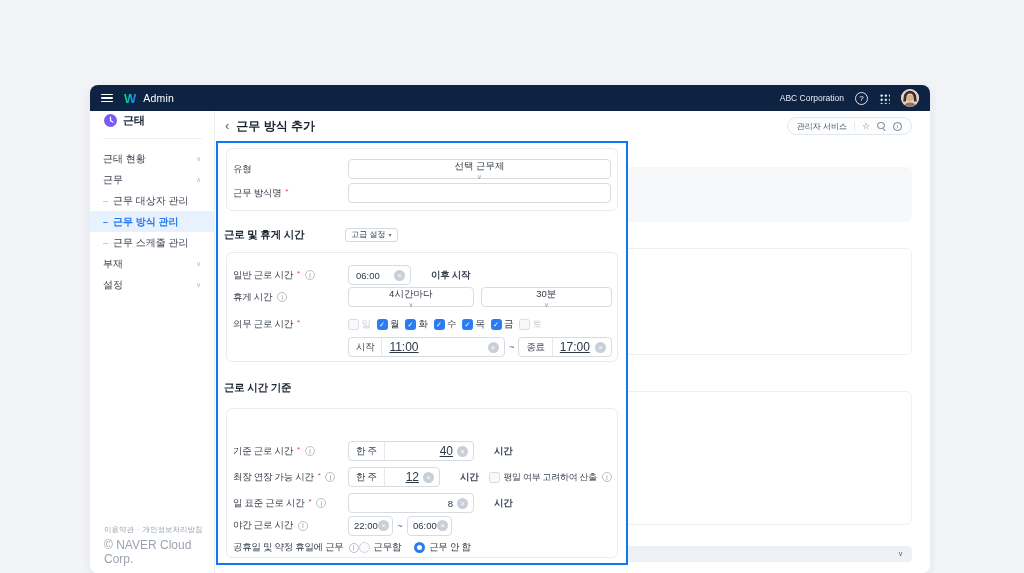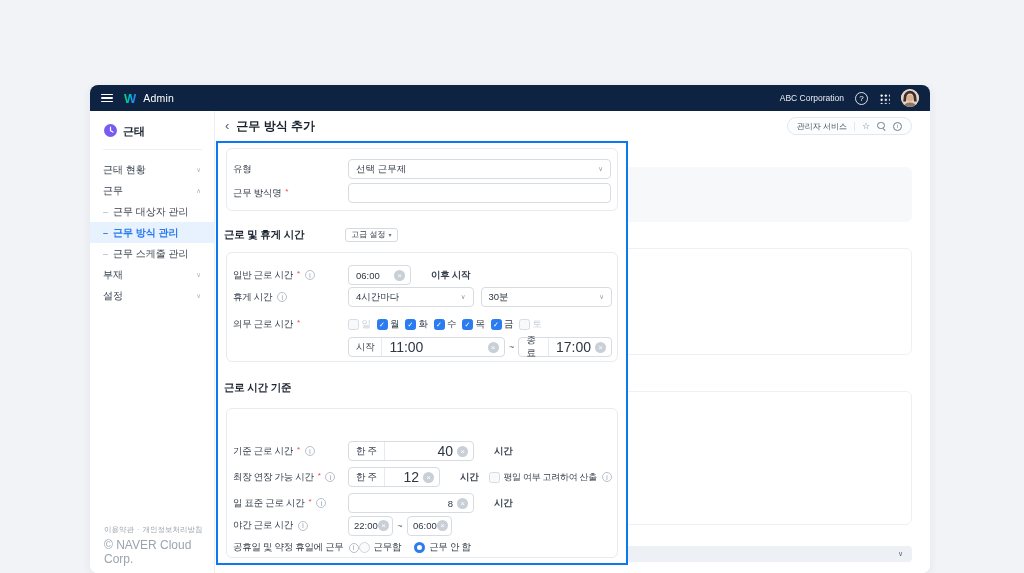--- a/index.html
+++ b/index.html
@@ -17,21 +17,21 @@
   .tb-spacer { flex:1; }
   .company { color:#e8ecf4; font-size:8.5px; }
   .help-circle { margin-left:11px; width:13px; height:13px; border:1px solid rgba(255,255,255,.85); border-radius:50%; color:#fff; font-size:8px; display:flex; align-items:center; justify-content:center; }
   .grid-icon { margin-left:11px; width:11px; height:11px; background-image:radial-gradient(circle,#fff 1px,transparent 1.25px); background-size:4.2px 4.2px; background-position:0.6px 0.6px; }
   .avatar { margin-left:11px; width:18px; height:18px; border-radius:50%; overflow:hidden; background:#dfe5ec; }
 
   .win-body { display:flex; height:462px; }
 
   
   .sidebar { width:125px; border-right:1px solid #edf0f3; position:relative; background:#fff; border-radius:0 0 0 8px; }
-  .svc { display:flex; align-items:flex-start; gap:6px; padding:13px 14px 10px; }
+  .svc { display:flex; align-items:center; gap:6px; padding:2px 14px 10px; }
   .svc-name { font-size:11px; font-weight:bold; color:#1b2433; }
   .sdivider { height:1px; background:#eef1f4; margin:0 12px 0 13px; }
   .nav { padding-top:9px; }
   .nav-item { height:21px; display:flex; align-items:center; justify-content:space-between; padding:0 13px; font-size:10px; color:#39424f; cursor:pointer; }
   .nav-item .caret { font-size:6.5px; color:#a8b1bb; }
   .nav-sub { height:21px; display:flex; align-items:center; padding:0 13px; font-size:10px; color:#39424f; cursor:pointer; }
   .nav-sub::before { content:"–"; color:#a8b1bb; margin-right:5px; font-size:9px; }
   .nav-sub.active { background:#e8f2fe; color:#2879f0; font-weight:bold; }
   .nav-sub.active::before { color:#2879f0; }
   .side-foot { position:absolute; left:14px; bottom:7px; }
@@ -74,29 +74,29 @@
   .sec-title { font-size:10.5px; font-weight:bold; color:#1c2531; letter-spacing:-.2px; }
   .adv-btn { height:14px; border:1px solid #d5dae0; border-radius:3px; background:#fff; font-size:8px; color:#39424e; display:flex; align-items:center; gap:3px; padding:0 5px; cursor:pointer; }
   .adv-btn .dd { font-size:6px; color:#6a7582; }
 
   .frow { position:absolute; left:6px; right:5px; height:20px; display:flex; align-items:center; }
   .flabel { flex:0 0 115px; display:flex; align-items:center; gap:3px; font-size:9.5px; color:#323b48; letter-spacing:-.3px; white-space:nowrap; }
   .req { color:#e5484d; font-size:8px; margin-left:1px; align-self:flex-start; line-height:10px; }
   .info-i { width:10px; height:10px; border:1px solid #b7bfc9; border-radius:50%; color:#8a94a0; font-size:6.5px; display:flex; align-items:center; justify-content:center; flex:0 0 10px; margin-left:2px; }
   .gmt { font-size:8px; color:#9aa3ad; margin-left:3px; letter-spacing:-.2px; }
 
-  .sel { height:20px; border:1px solid #d7dce2; border-radius:4px; background:#fff; display:flex; align-items:center; justify-content:space-between; padding:0 7px; font-size:9.5px; color:#2e3744; cursor:pointer; }
+  .sel { height:20px; border:1px solid #d7dce2; border-radius:4px; background:#fff; display:flex; align-items:center; justify-content:space-between; padding:0 7px; font-size:9.5px; color:#2e3744; cursor:pointer;flex-direction:column; }
   .sel .caret { font-size:6.5px; color:#8d97a3; }
   .inp { height:20px; border:1px solid #d7dce2; border-radius:4px; background:#fff; display:flex; align-items:center; padding:0 5px 0 7px; font-size:9.5px; color:#2e3744; }
   .inp .val { flex:1; }
   .inp .val.right { text-align:right; padding-right:4px; }
   .clear { width:11px; height:11px; border-radius:50%; background:#c9cfd7; color:#fff; font-size:8px; line-height:11px; text-align:center; flex:0 0 11px; cursor:pointer; }
   .grp { height:20px; border:1px solid #d7dce2; border-radius:4px; background:#fff; display:flex; align-items:center; }
   .grp .prefix { padding:0 7px; font-size:9.5px; color:#3a4350; border-right:1px solid #e6eaee; height:100%; display:flex; align-items:center; letter-spacing:-.3px; }
-  .grp .gval { flex:1; font-size:14px; color:#2e3744; padding:0 4px 0 7px; }
+  .grp .gval { flex:1; font-size:12px; color:#2e3744; padding:0 4px 0 7px;text-decoration:underline; }
   .grp .gval.right { text-align:right; }
   .grp .clear { margin-right:5px; }
   .suffix { font-size:9.5px; color:#3a4350; margin-left:20px; letter-spacing:-.3px; white-space:nowrap;font-weight:bold; }
   .tilde { width:14px; text-align:center; font-size:9px; color:#5a6470; }
 
   .day { display:flex; align-items:center; gap:2.5px; margin-right:5.5px; }
   .cbx { width:11px; height:11px; border-radius:2.5px; border:1px solid #d6dce3; background:#f7f9fa; display:flex; align-items:center; justify-content:center; cursor:pointer; }
   .cbx.on { background:#2b7cf0; border-color:#2b7cf0; color:#fff; font-size:7px; font-weight:bold; }
   .cbx .ck { line-height:1; }
   .day .dlabel { font-size:9.5px; color:#2e3744; }

